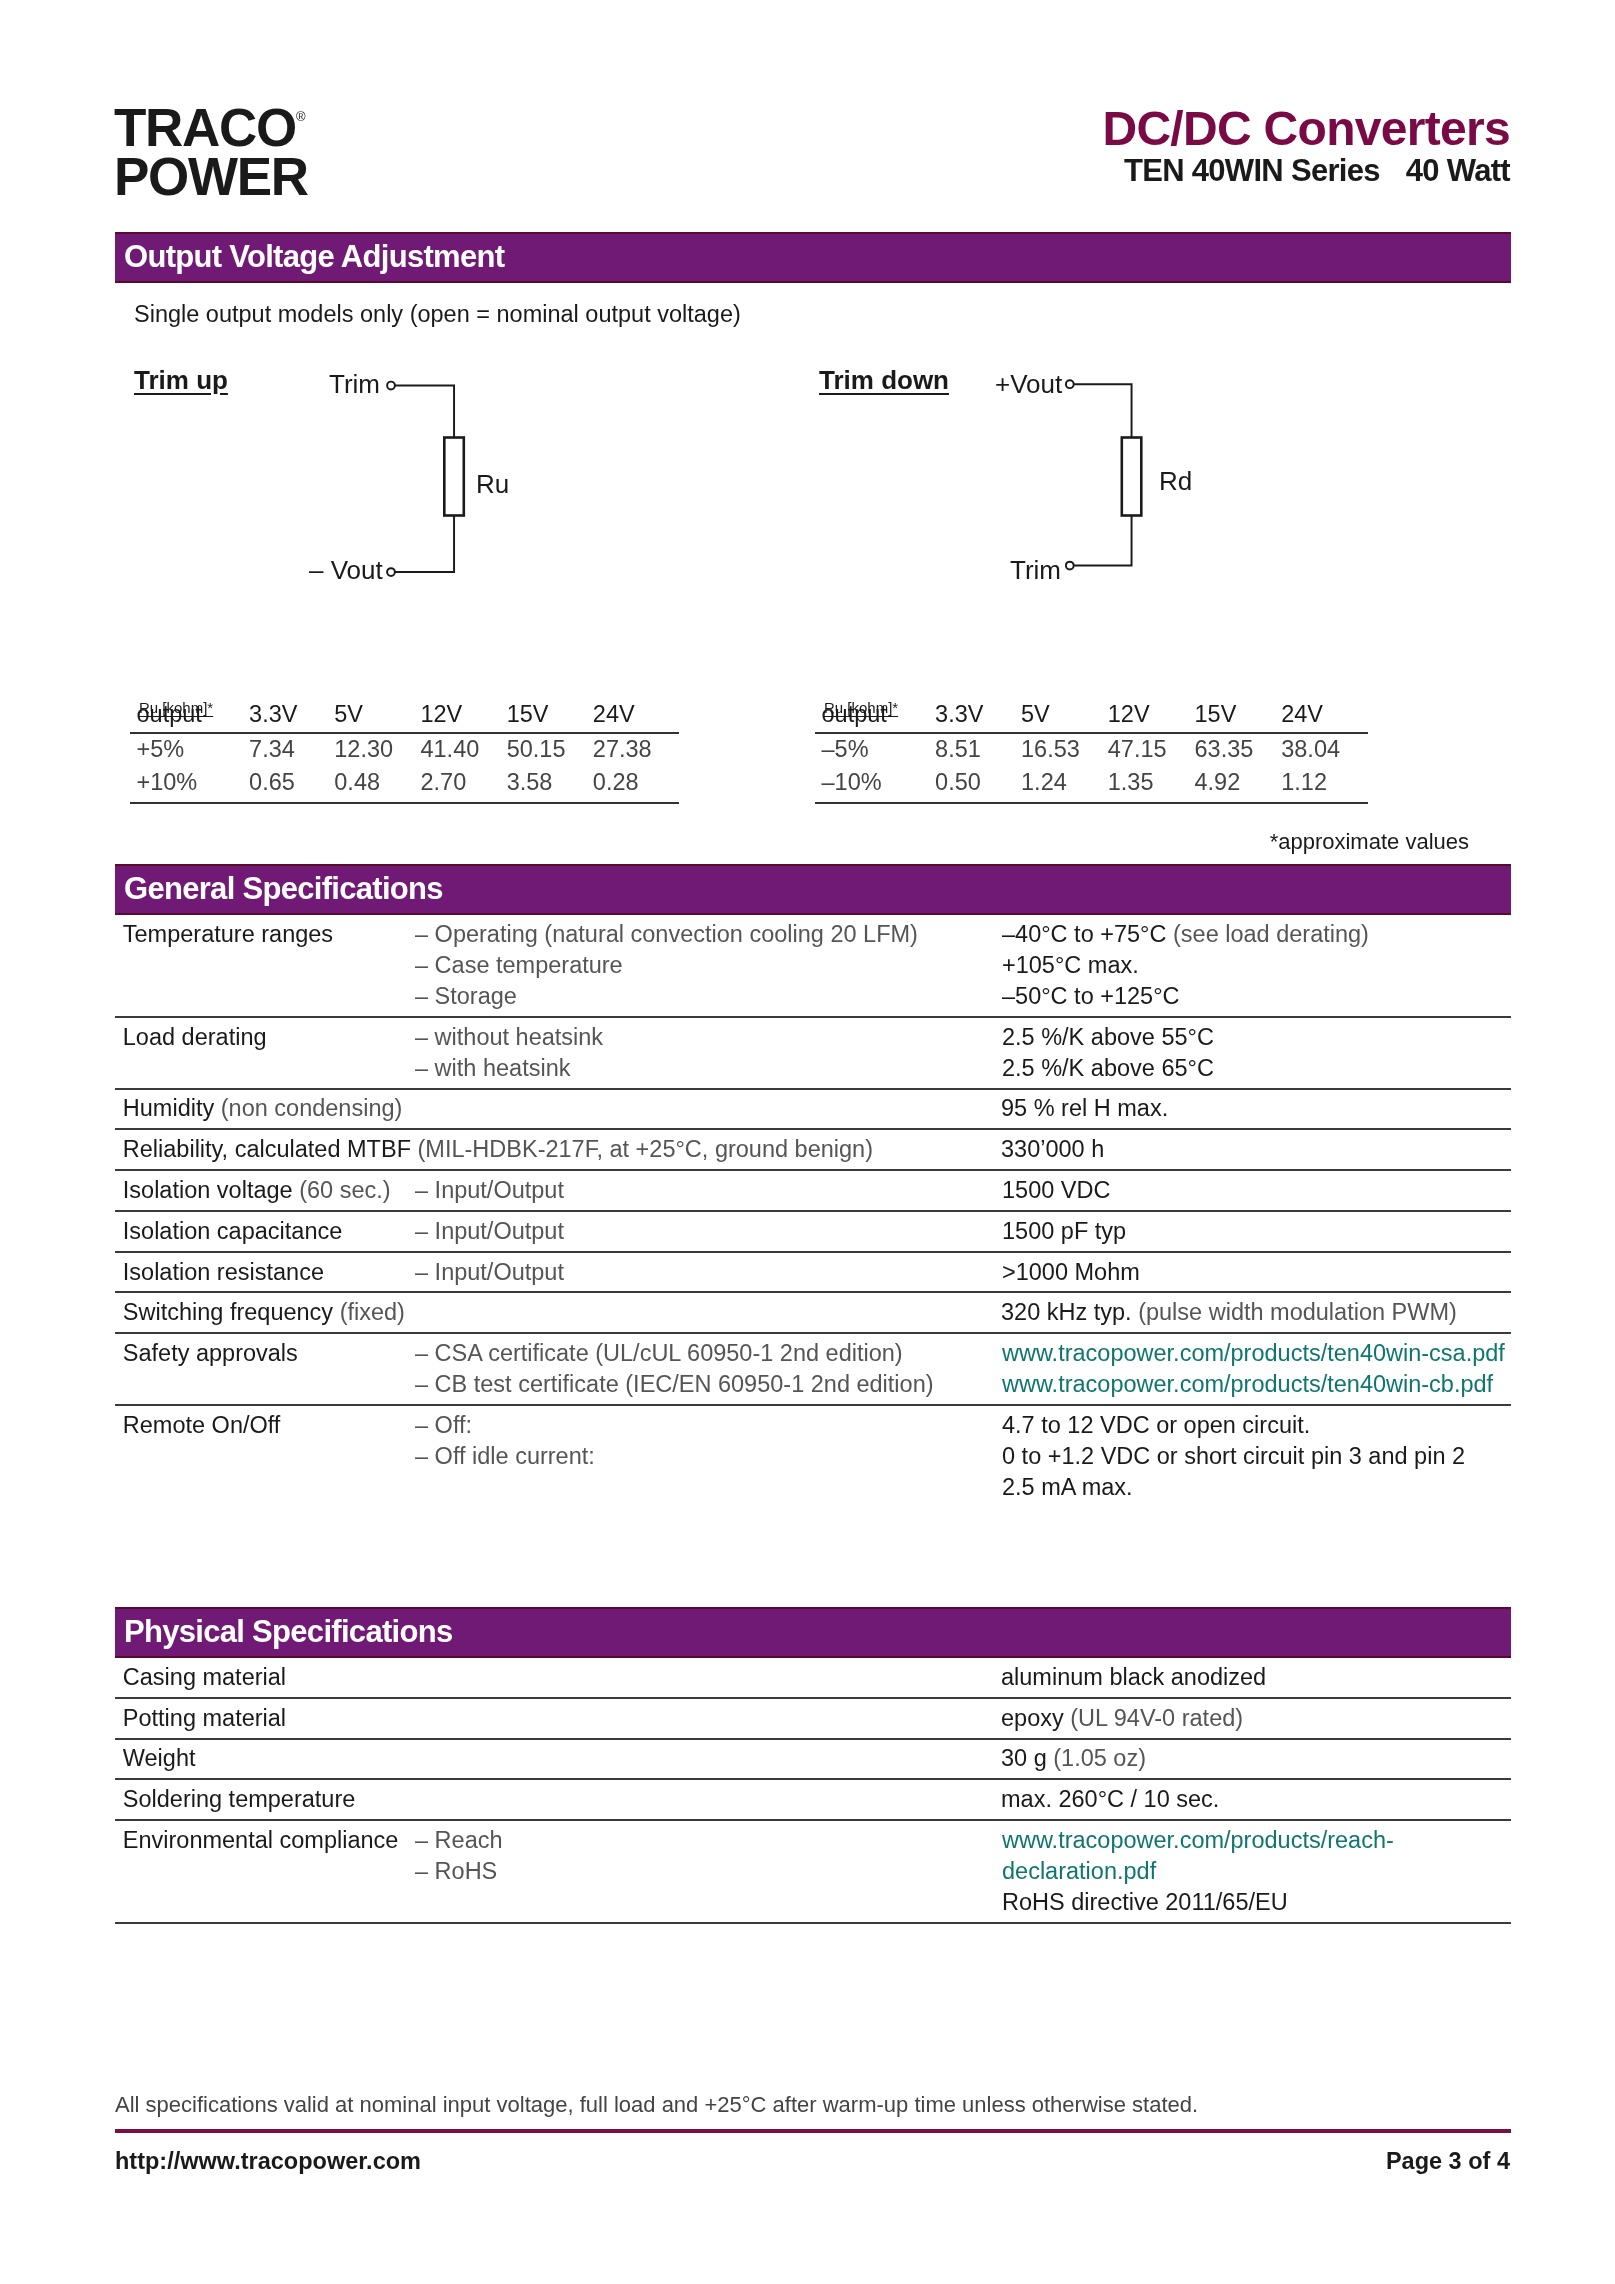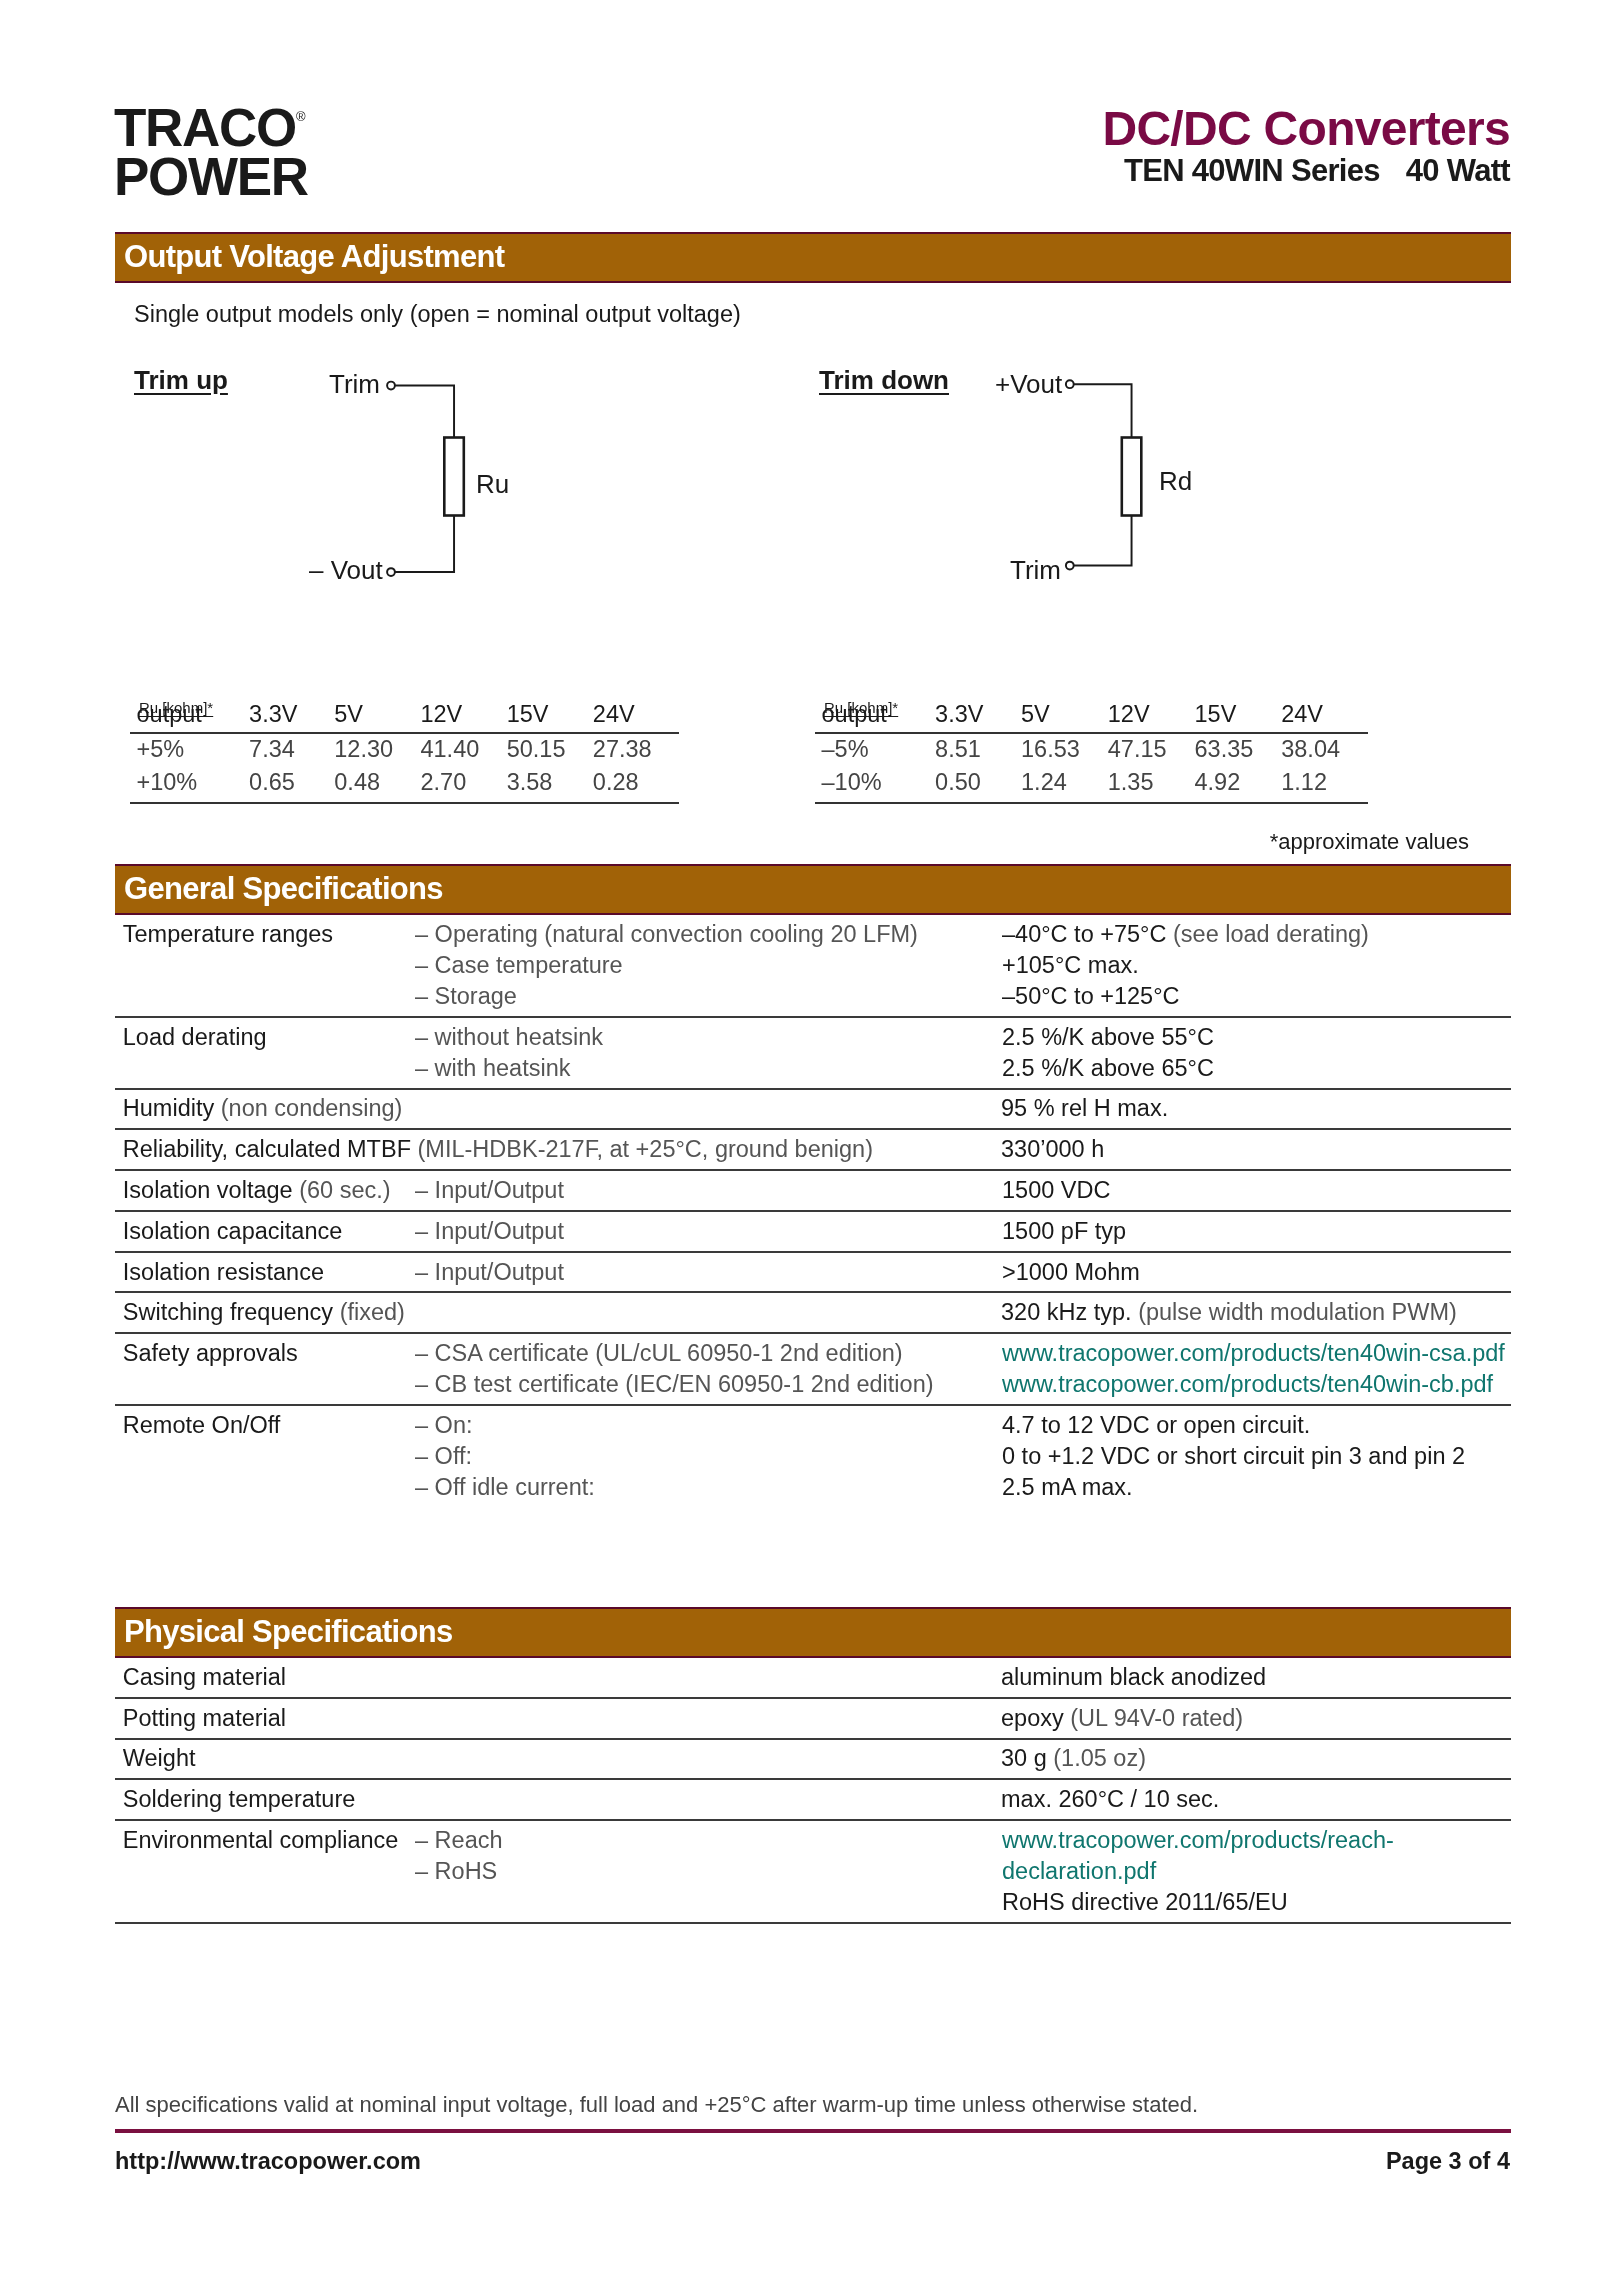--- a/index.html
+++ b/index.html
@@ -9,21 +9,21 @@
 
   
   .logo { left: 114px; top: 104px; line-height: 0.92; font-weight: bold; font-size: 53px; letter-spacing: -1.3px; color: #1a1a1a; font-family: "Liberation Sans", sans-serif; }
   .logo .reg { font-size: 13px; vertical-align: top; position: relative; top: 6.5px; font-weight: normal; }
   .doc-title { right: 106px; top: 104px; text-align: right; }
   .doc-title .main { font-size: 48px; font-weight: bold; color: #7a0a45; letter-spacing: -0.7px; line-height: 1.05; }
   .doc-title .sub { font-size: 31px; font-weight: bold; color: #1a1a1a; letter-spacing: -0.7px; line-height: 1.1; }
   .doc-title .sub .gap { display: inline-block; width: 26px; }
 
   
-  .section-bar { left: 115px; width: 1396px; height: 51px; background: #a16207; border-top: 2.6px solid #5a0a2a; border-bottom: 2.6px solid #5a0a2a; }
+  .section-bar { left: 115px; width: 1396px; height: 51px; background: #701a75; border-top: 2.6px solid #5a0a2a; border-bottom: 2.6px solid #5a0a2a; }
   .section-bar span { position: absolute; left: 9px; top: 5.2px; font-size: 31px; font-weight: bold; color: #ffffff; letter-spacing: -0.7px; }
 
   .intro { left: 134px; top: 301px; font-size: 23.5px; }
 
   
   .trim-label { font-size: 26px; font-weight: bold; text-decoration: underline; text-underline-offset: 3.9px; }
   .diag-text { font-size: 26px; }
 
   
   .rtable-caption { font-size: 15px; text-decoration: underline; text-underline-offset: 3.3px; margin-top: 44px; }
@@ -229,21 +229,20 @@
     </div>
     <div class="c-val">
       <span class="line link">www.tracopower.com/products/ten40win-csa.pdf</span>
       <span class="line link">www.tracopower.com/products/ten40win-cb.pdf</span>
     </div>
   </div>
 
   <div class="spec-row" style="border-bottom:none;">
     <div class="c-name">Remote On/Off</div>
     <div class="c-cond">
-      <span class="line">– On:</span>
       <span class="line">– Off:</span>
       <span class="line">– Off idle current:</span>
     </div>
     <div class="c-val">
       <span class="line">4.7 to 12 VDC or open circuit.</span>
       <span class="line">0 to +1.2 VDC or short circuit pin 3 and pin 2</span>
       <span class="line">2.5 mA max.</span>
     </div>
   </div>
 </div>

